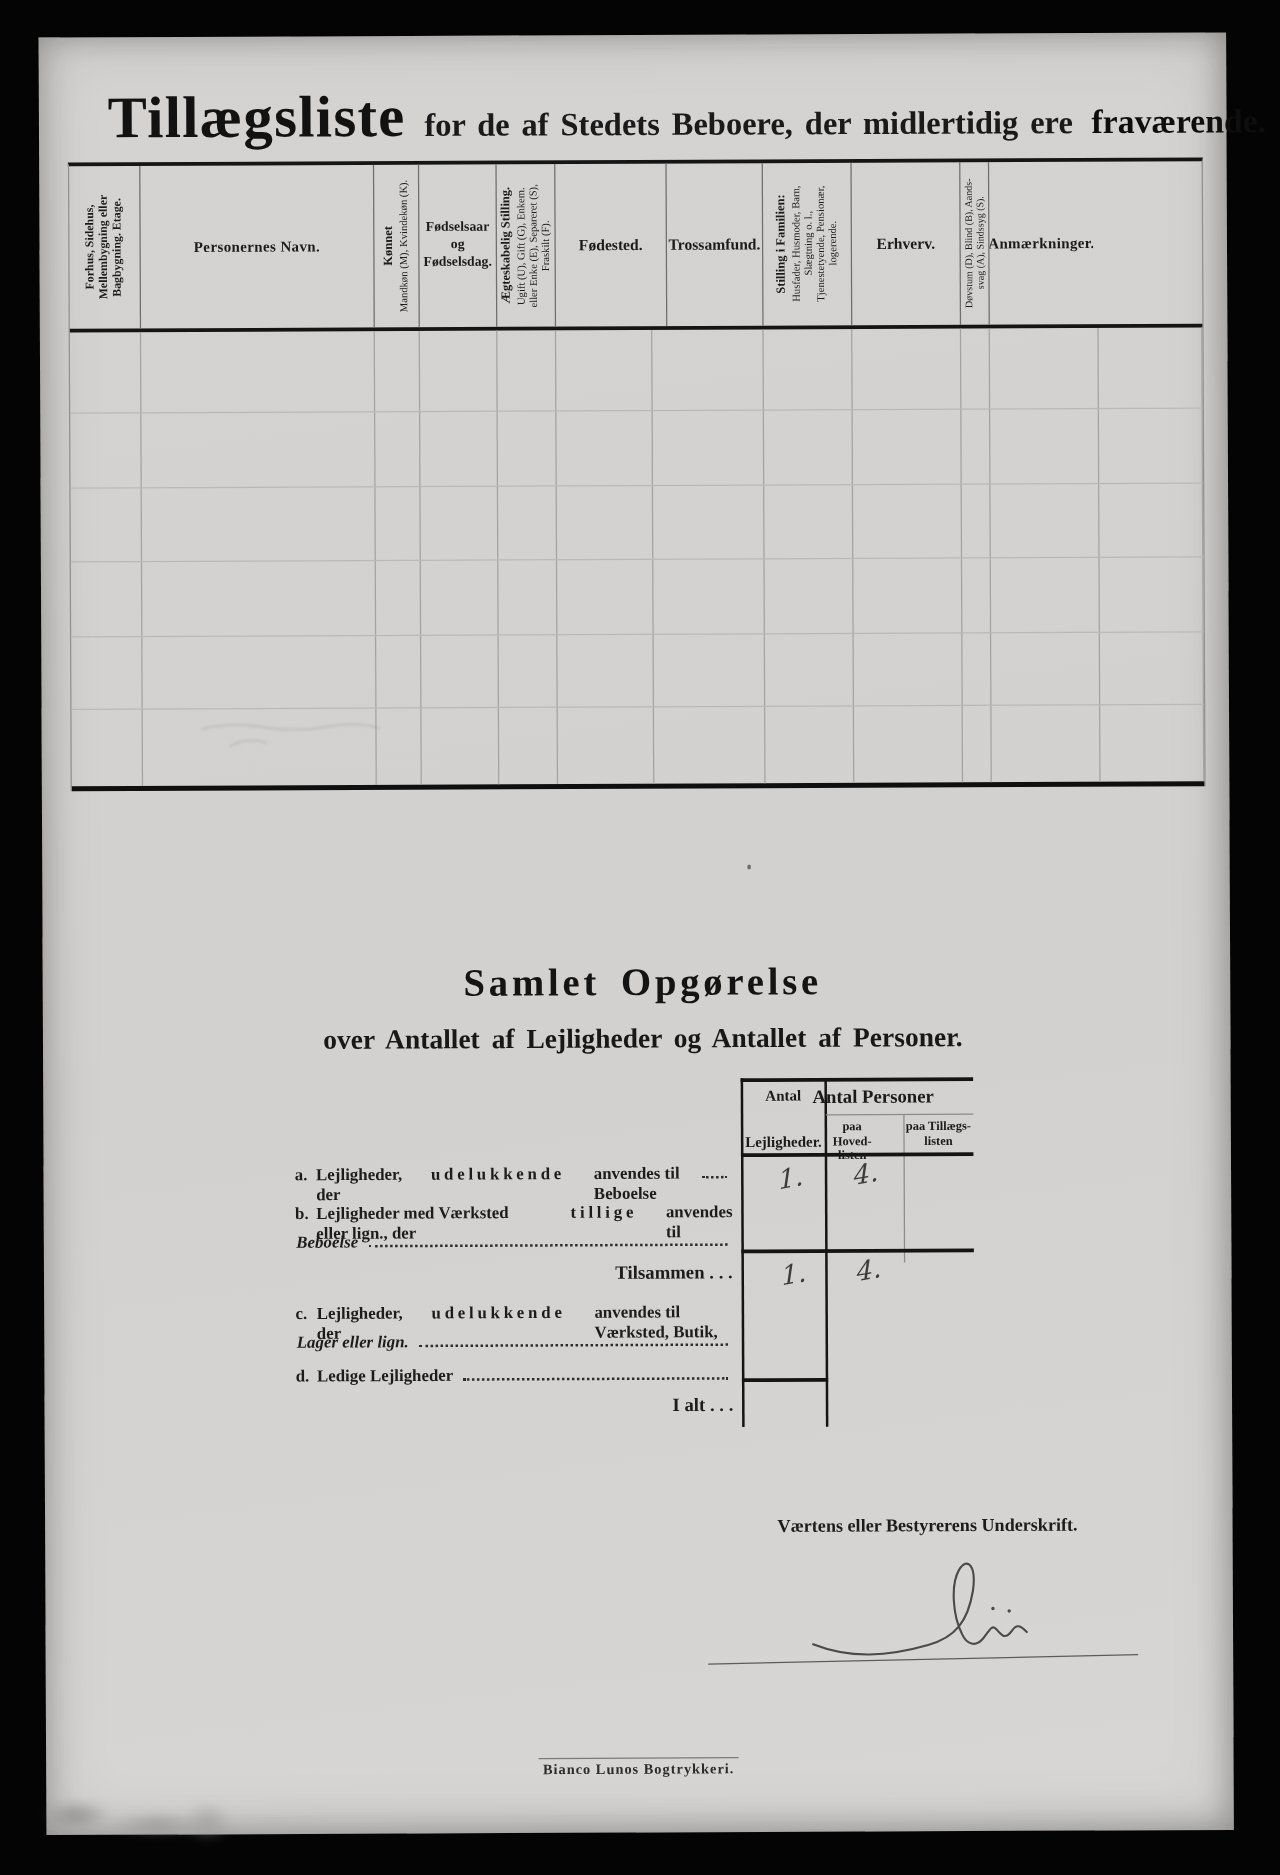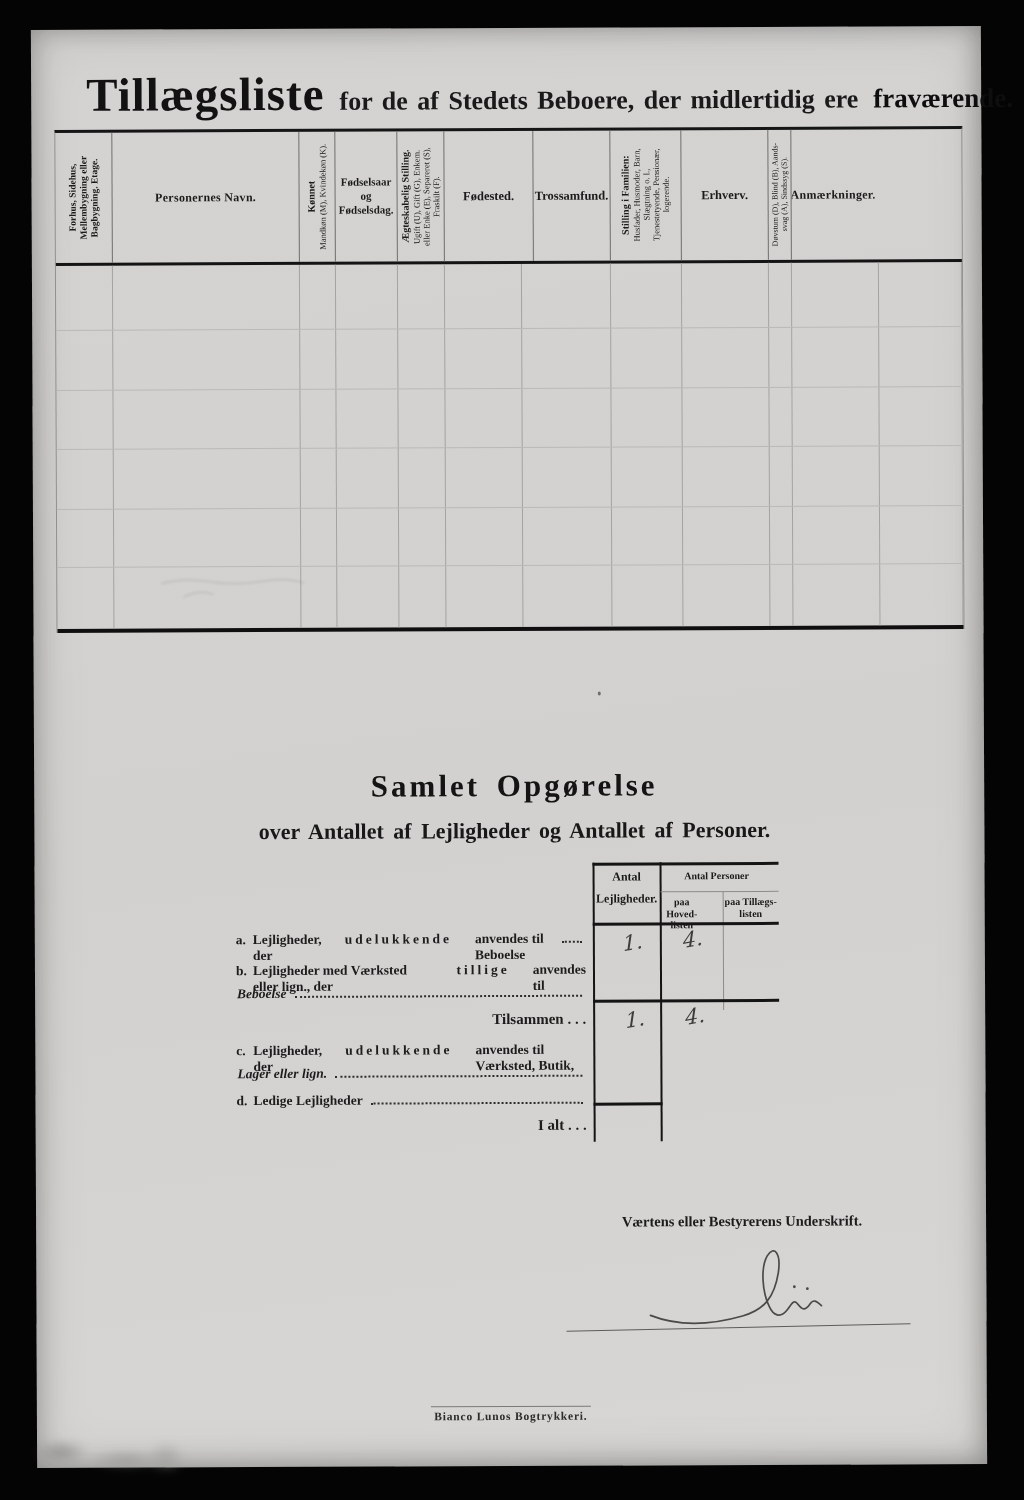--- a/index.html
+++ b/index.html
@@ -178,23 +178,23 @@
     <div class="ln" style="left:558px;top:835px;width:2px;height:279px;"></div>
     <div class="ln" style="left:625px;top:835px;width:2px;height:279px;"></div>
     <div class="ln-faint" style="left:688px;top:865px;width:1px;height:118px;"></div>
     <div class="ln-faint" style="left:626px;top:864px;width:118px;height:1px;"></div>
     <div class="ln" style="left:558px;top:895px;width:186px;height:3px;"></div>
     <div class="ln" style="left:558px;top:972px;width:186px;height:3px;"></div>
     <div class="ln" style="left:558px;top:1075px;width:69px;height:3px;"></div>
 
     <div class="sum-head" style="left:560px;top:842px;width:64px;font-size:12px;">
       <div>Antal</div>
-      <div style="margin-top:7px;">Lejligheder.</div>
-    </div>
-    <div class="sum-head" style="left:624px;top:843px;width:116px;font-size:10px;">Antal Personer</div>
+      <div style="margin-top:22px;">Lejligheder.</div>
+    </div>
+    <div class="sum-head" style="left:606px;top:843px;width:116px;font-size:15px;">Antal Personer</div>
     <div class="sum-head prel" style="left:627px;top:869px;width:40px;font-size:10px;line-height:1.15;">paa Hoved-
 listen</div>
     <div class="sum-head prel" style="left:689px;top:869px;width:54px;font-size:10px;line-height:1.15;">paa Tillægs-
 listen</div>
 
     <div class="hand" style="left:588px;top:903px;">1.</div>
     <div class="hand" style="left:648px;top:900px;">4.</div>
     <div class="hand" style="left:590px;top:980px;">1.</div>
     <div class="hand" style="left:650px;top:977px;">4.</div>
 

